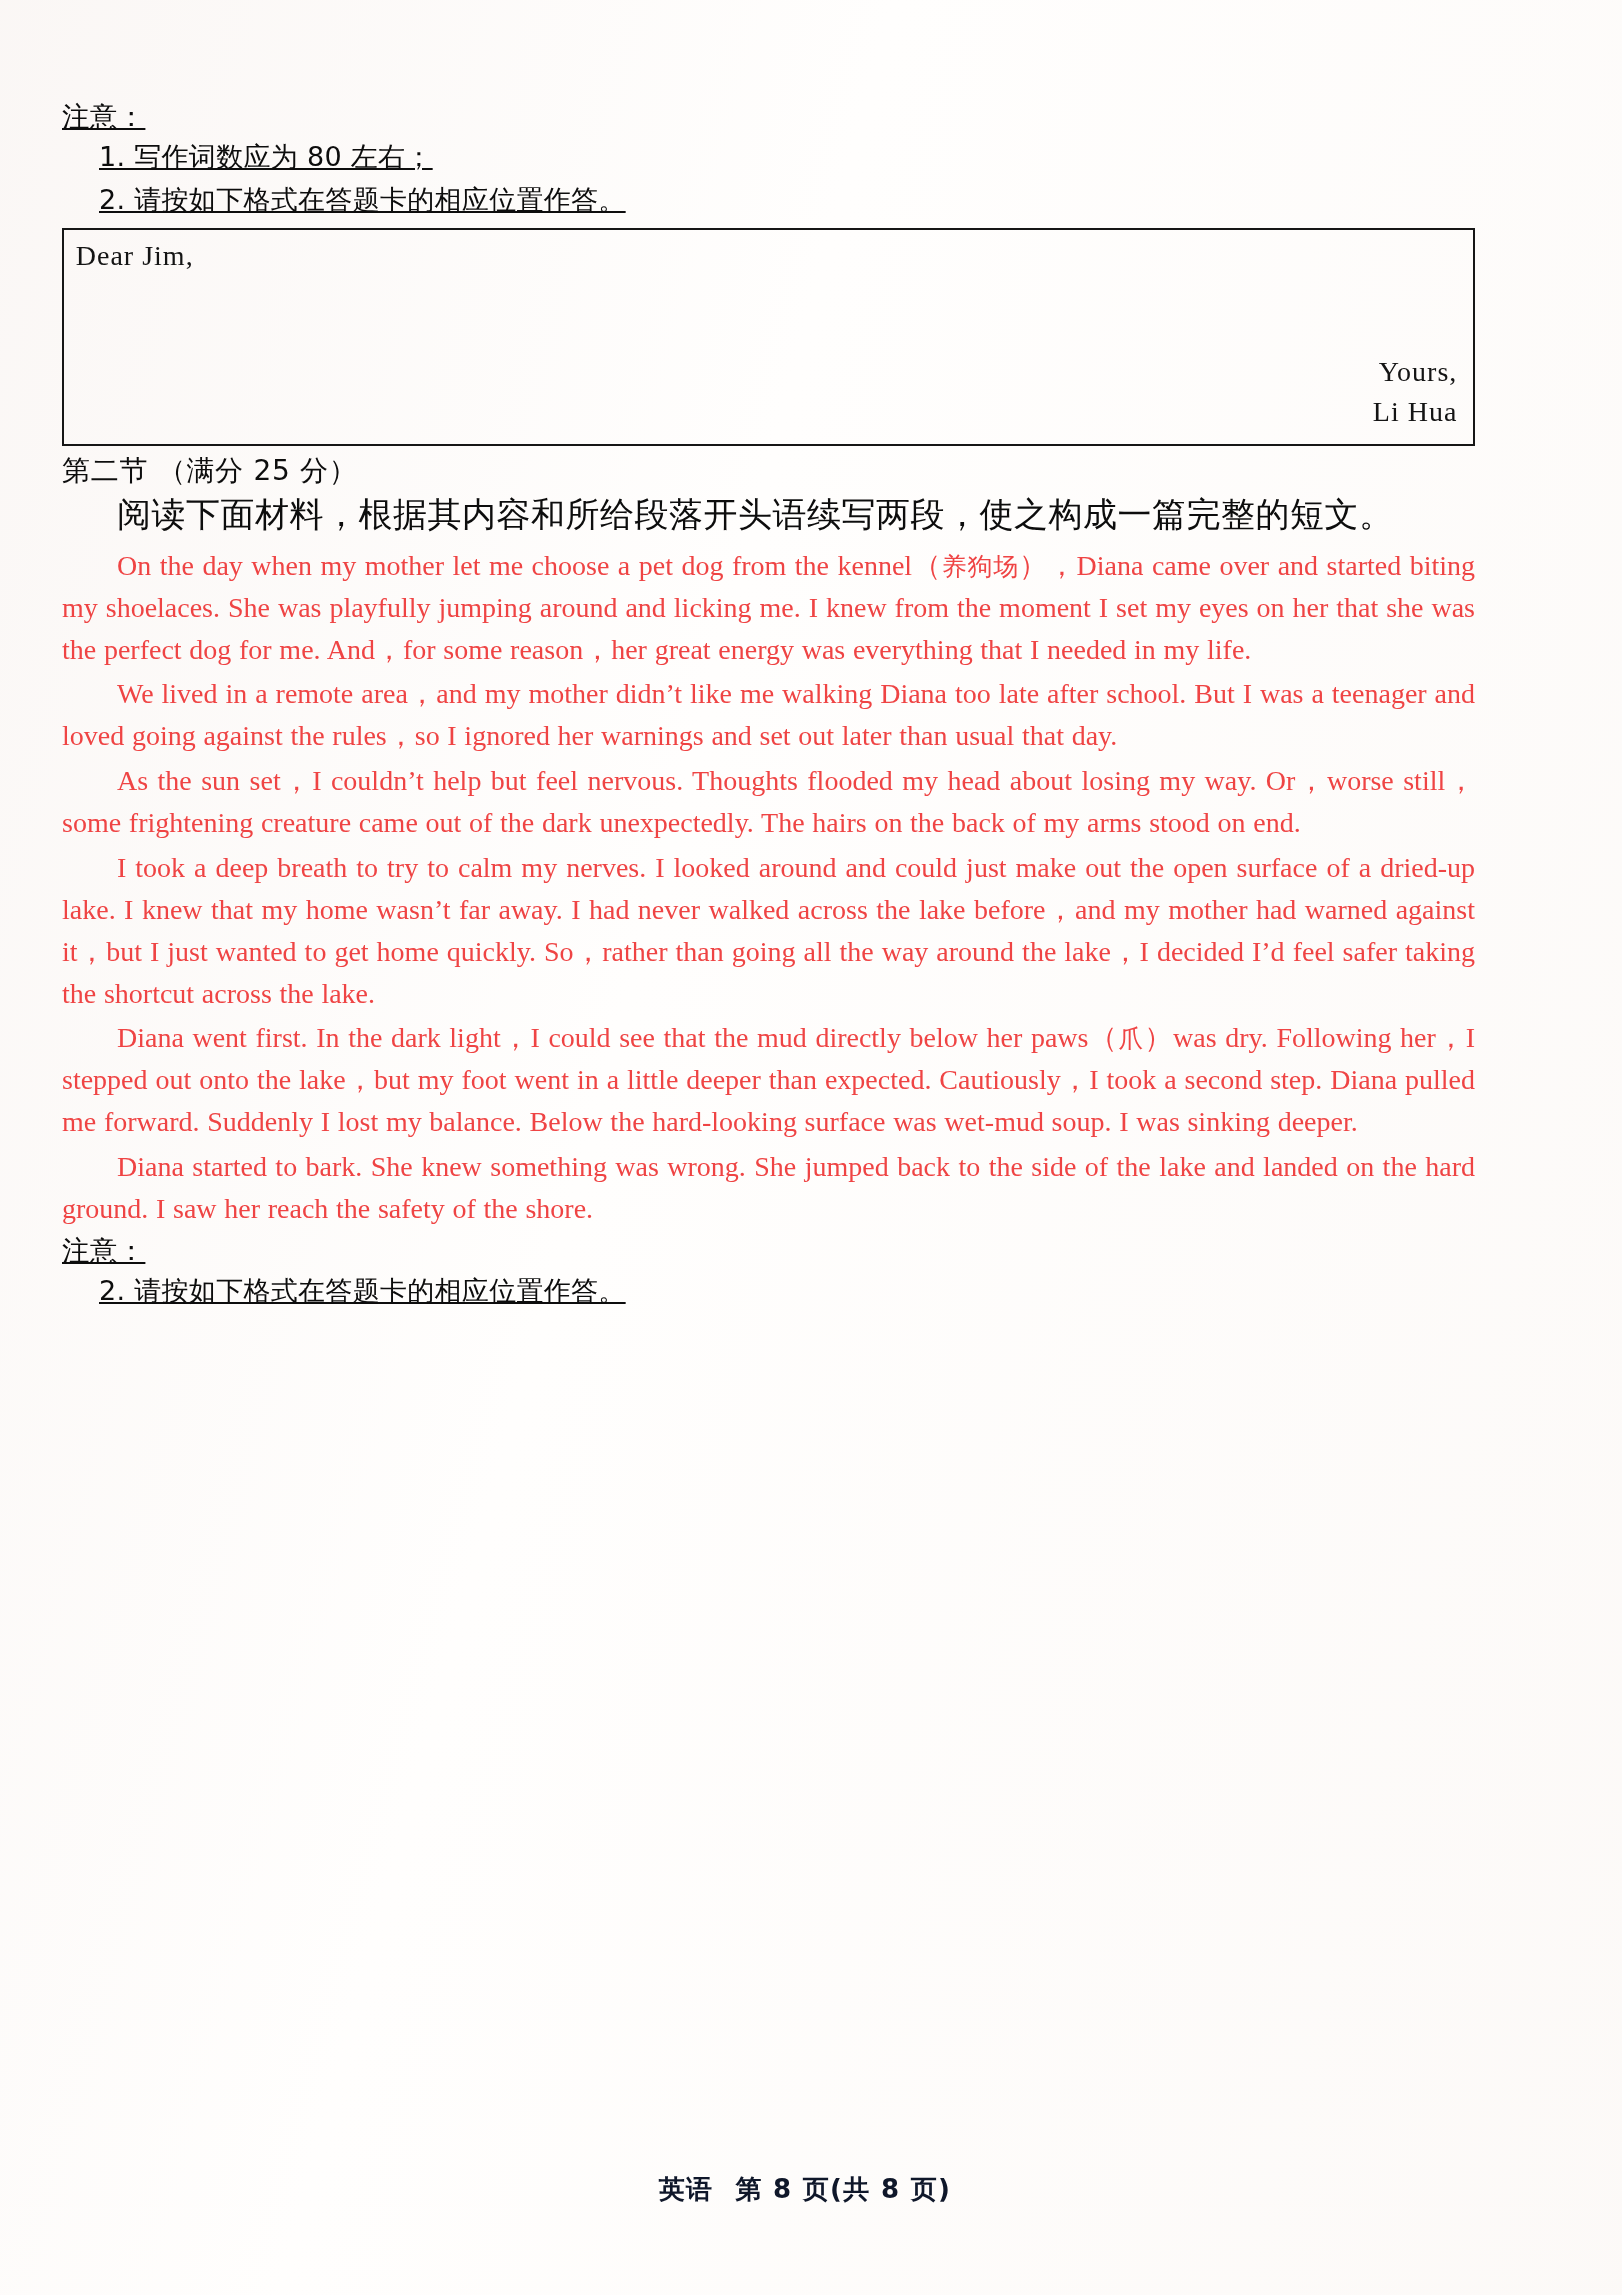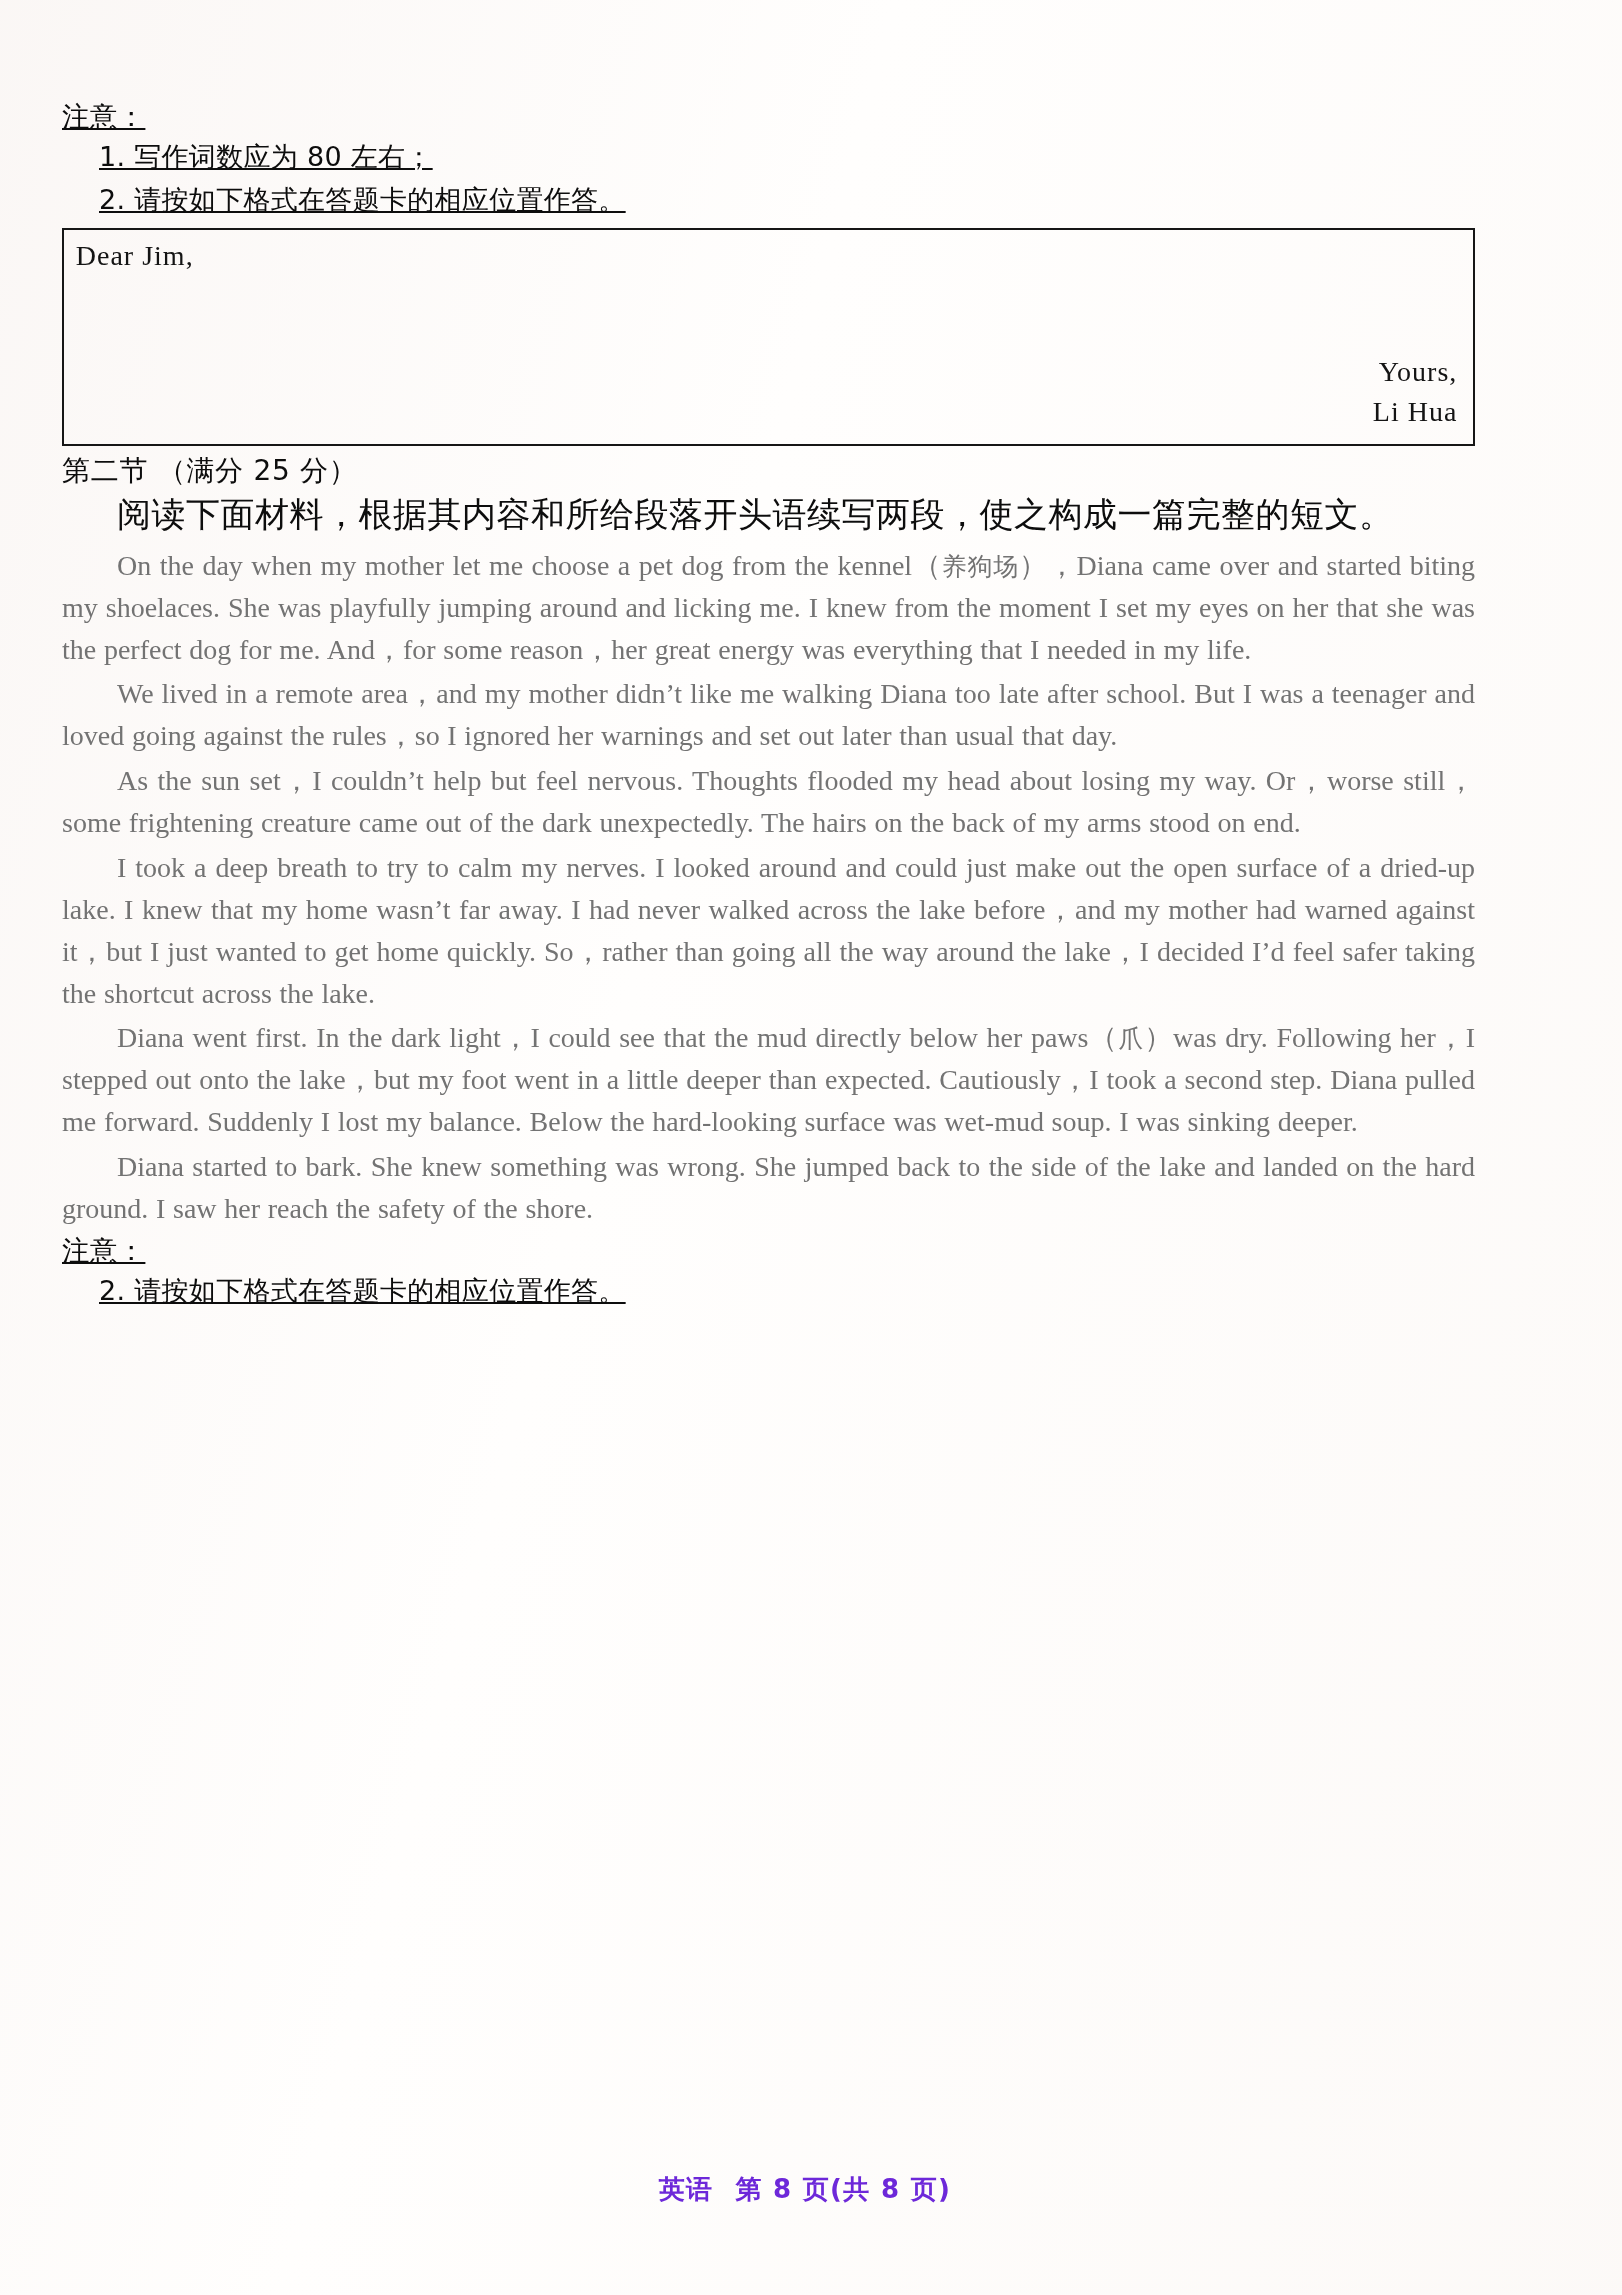--- a/index.html
+++ b/index.html
@@ -63,21 +63,21 @@
 
   .en-para {
     font-family: "Liberation Serif", "DejaVu Serif", serif;
     font-size: 28px;
     line-height: 1.50;
     text-align: justify;
     text-align-last: left;
     margin: 0 0 2.6px 0;
     text-indent: 55px;
     word-spacing: 0.7px;
-    color: #737373;
+    color: #ef4444;
   }
   .en-para .zh {
     font-family: "DejaVu Sans", "Liberation Sans", sans-serif;
     font-size: 25px;
   }
 
   
   .answer-box {
     border: 2px solid #161616;
     box-sizing: border-box;
@@ -136,21 +136,21 @@
   .footer {
     position: absolute;
     left: 0;
     right: 12px;
     top: 2172px;
     text-align: center;
     font-family: "DejaVu Sans", "Liberation Sans", sans-serif;
     font-size: 26px;
     font-weight: bold;
     letter-spacing: 1.3px;
-    color: #6d28d9;
+    color: #0f172a;
   }
   .footer .gap { display:inline-block; width: 22px; }
 </style>
 </head>
 <body>
 
 <div class="page"></div>
 
 <div class="content">
 

